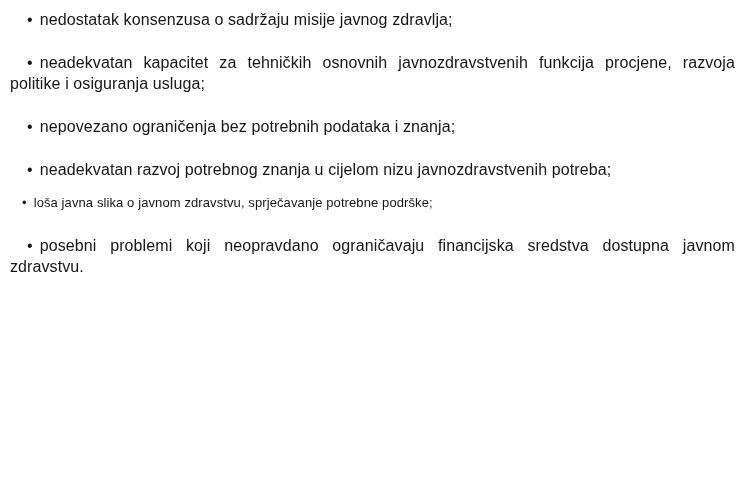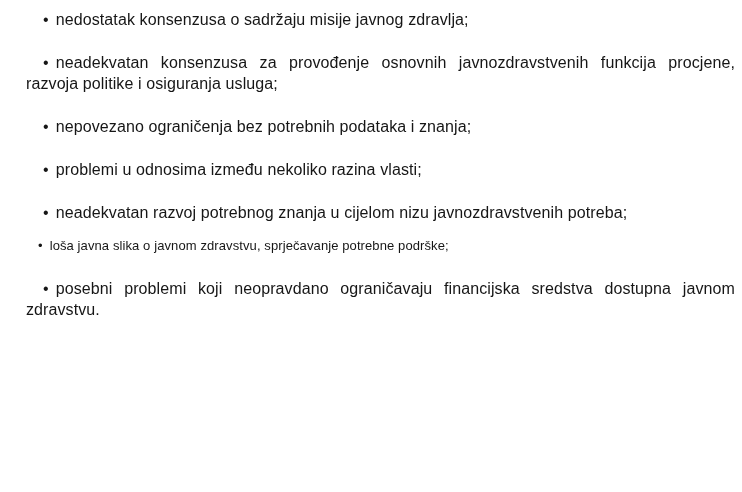--- a/index.html
+++ b/index.html
@@ -13,21 +13,21 @@
     box-sizing: border-box;
     padding: 9px 7px 6px 10px;
     font-family: "Liberation Sans", "DejaVu Sans", sans-serif;
     color: #161616;
     overflow: hidden;
   }
   .doc {
     width: 100%;
   }
   p.li {
-    margin: 0 0 22px 16px;
+    margin: 0 0 22px 0;
     font-size: 16px;
     line-height: 21px;
     text-align: justify;
     text-indent: 17px;
     letter-spacing: 0.1px;
   }
   p.li:last-child {
     margin-bottom: 0;
   }
   p.li .bullet {
@@ -41,28 +41,27 @@
     text-indent: 12px;
   }
 </style>
 </head>
 <body>
 
 <div class="doc">
 
   <p class="li"><span class="bullet">•</span><span>nedostatak konsenzusa o sadržaju misije javnog zdravlja;</span></p>
 
-  <p class="li"><span class="bullet">•</span><span>neadekvatan konsenzusa za provođenje osnovnih javnozdravstvenih funkcija procjene, razvoja politike i osiguranja usluga;</span></p>
+  <p class="li"><span class="bullet">•</span><span>neadekvatan kapacitet za tehničkih osnovnih javnozdravstvenih funkcija procjene, razvoja politike i osiguranja usluga;</span></p>
 
   <p class="li"><span class="bullet">•</span><span>nepovezano ograničenja bez potrebnih podataka i znanja;</span></p>
 
 
 
 
-  <p class="li"><span class="bullet">•</span><span>problemi u odnosima između nekoliko razina vlasti;</span></p>
 
   <p class="li"><span class="bullet">•</span><span>neadekvatan razvoj potrebnog znanja u cijelom nizu javnozdravstvenih potreba;</span></p>
 
   <p class="li tight"><span class="bullet">•</span><span>loša javna slika o javnom zdravstvu, sprječavanje potrebne podrške;</span></p>
 
   <p class="li"><span class="bullet">•</span><span>posebni problemi koji neopravdano ograničavaju financijska sredstva dostupna javnom zdravstvu.</span></p>
 
 </div>
 
 </body></html>

